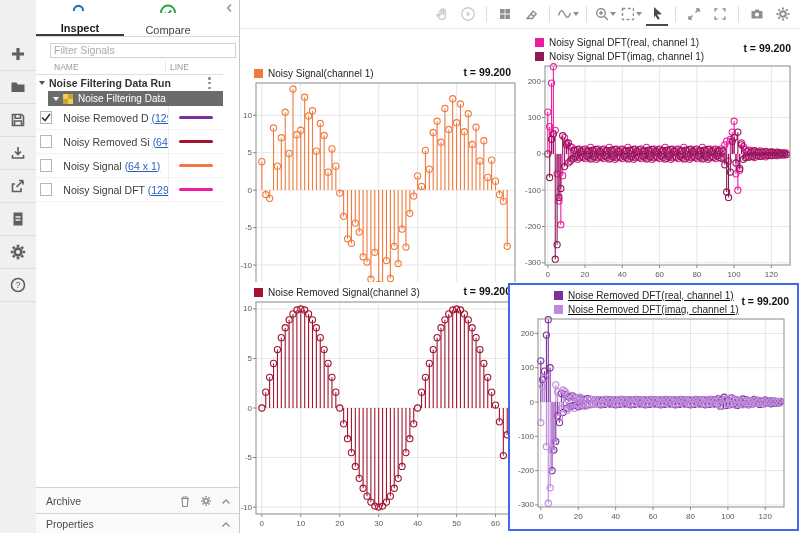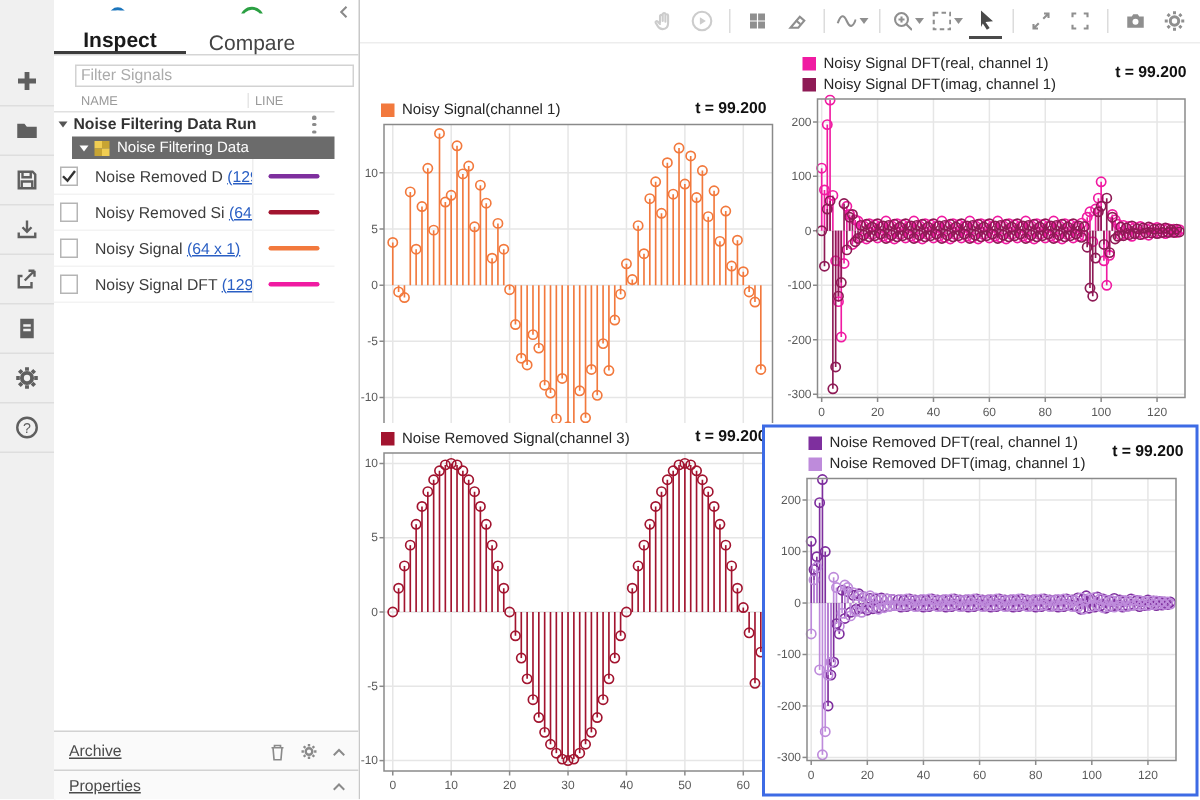--- a/index.html
+++ b/index.html
@@ -9,21 +9,21 @@
   
   .rail{position:absolute;left:0;top:0;width:36px;height:533px;background:#f0f0f0;border-right:1px solid #c8c8c8;}
   .rail-btn{width:36px;height:33px;display:flex;align-items:center;justify-content:center;border-bottom:1px solid #dedede;box-sizing:border-box;}
   .rail-btn:first-child{border-top:1px solid #dedede;}
   .rail-spacer{height:38px;}
   .rail-btn svg{stroke:#5f5f5f;fill:none;stroke-width:1.6;}
   
   .sidebar{position:absolute;left:36px;top:0;width:204px;height:533px;background:#fff;border-right:1px solid #c8c8c8;box-sizing:border-box;}
   .tabs{position:relative;height:36px;border-bottom:1px solid #d5d5d5;display:flex;}
   .tab{width:88px;display:flex;flex-direction:column;align-items:center;justify-content:flex-start;padding-top:3px;cursor:pointer;}
-  .tab .lbl{font-size:14px;color:#444;margin-top:11px;}
+  .tab .lbl{font-size:11px;color:#444;margin-top:11px;}
   .tab.active .lbl{color:#1a1a1a;font-weight:bold;}
   .tab.active{border-bottom:2px solid #3c3c3c;}
   .collapse{position:absolute;right:4px;top:2px;width:12px;height:12px;}
   .filter-wrap{padding:3px 3px 2px 14px;}
   .filter{width:100%;box-sizing:border-box;height:15px;font-size:10.5px;border:1px solid #d2d2d2;padding:0 3px;color:#444;outline:none;font-family:inherit;}
   .filter::placeholder{color:#ababab;}
   .thead{height:14px;display:flex;border-bottom:1px solid #e0e0e0;font-size:8.5px;color:#9a9a9a;align-items:center;width:187px;}
   .thead .c1{width:130px;padding-left:18px;box-sizing:border-box;border-right:1px solid #e6e6e6;}
   .thead .c2{padding-left:4px;}
   .run-row{height:16px;display:flex;align-items:center;font-size:10.5px;font-weight:bold;color:#333;position:relative;width:187px;}
@@ -35,37 +35,37 @@
   .gicon{width:10px;height:10px;display:grid;grid-template-columns:5px 5px;grid-template-rows:5px 5px;margin-right:5px;}
   .gicon i:nth-child(1){background:#f0cd52;}.gicon i:nth-child(2){background:#c7a433;}
   .gicon i:nth-child(3){background:#c7a433;}.gicon i:nth-child(4){background:#f0cd52;}
   .sig-row{height:23px;display:flex;align-items:center;width:187px;border-bottom:1px solid #f3f3f3;cursor:pointer;}
   .cbx{width:13px;height:13px;border:1px solid #b5b5b5;background:#fff;margin-left:4px;box-sizing:border-box;display:flex;align-items:center;justify-content:center;}
   .sig-name{width:112px;margin-left:11px;font-size:10.5px;color:#3c3c3c;white-space:nowrap;overflow:hidden;}
   .dims{color:#2a5fc4;text-decoration:underline;cursor:pointer;}
   .line-cell{width:57px;border-left:1px solid #eee;height:100%;display:flex;align-items:center;justify-content:center;}
   .swatch{width:34px;height:3px;border-radius:2px;}
   .bottom-bar{position:absolute;left:0;width:203px;border-top:1px solid #d2d2d2;background:#fafafa;display:flex;align-items:center;font-size:10.5px;color:#4a4a4a;}
-  .bottom-bar .t{margin-left:10px;text-decoration:underline;}
+  .bottom-bar .t{margin-left:10px;}
   .bar-icons{margin-left:auto;margin-right:8px;display:flex;gap:9px;align-items:center;}
   
   .main{position:absolute;left:240px;top:0;width:560px;height:533px;background:#fff;}
   .toolbar{height:28px;display:flex;align-items:center;justify-content:flex-end;padding-right:6px;gap:4px;border-bottom:1px solid #ededed;}
   .tb-btn{width:22px;height:22px;display:flex;align-items:center;justify-content:center;position:relative;cursor:pointer;}
   .tb-btn svg{stroke:#8f8f8f;fill:none;stroke-width:1.4;}
   .tb-btn.disabled svg{stroke:#cccccc;}
   .tb-btn.active{border-bottom:2px solid #4a4a4a;height:24px;box-sizing:border-box;}
   .tb-sep{width:1px;height:16px;background:#dcdcdc;margin:0 3px;}
   .caret{width:0;height:0;border-left:3.5px solid transparent;border-right:3.5px solid transparent;border-top:4px solid #8f8f8f;margin-left:2px;}
   
   .charts{position:absolute;left:0;top:28px;width:560px;height:505px;}
   .chart{position:absolute;background:#fff;}
   .chart.selected{border:2px solid #3d6be5;}
   .legend{position:relative;padding:3px 6px 0 14px;}
-  .chart.selected .legend{padding-left:29px;}
+  .chart.selected .legend{padding-left:44px;text-decoration:underline;}
   .leg-row{display:flex;align-items:center;height:14px;gap:5px;}
   .sw{width:9px;height:9px;flex:0 0 9px;}
   .leg-lbl{font-size:10px;color:#262626;white-space:nowrap;}
   .cursor-val{position:absolute;right:8px;top:50%;transform:translateY(-50%);font-size:10.5px;font-weight:bold;color:#111;}
   svg text{font-family:"Liberation Sans","DejaVu Sans",sans-serif;}
 </style>
 </head>
 <body>
 <div id="app">
 

